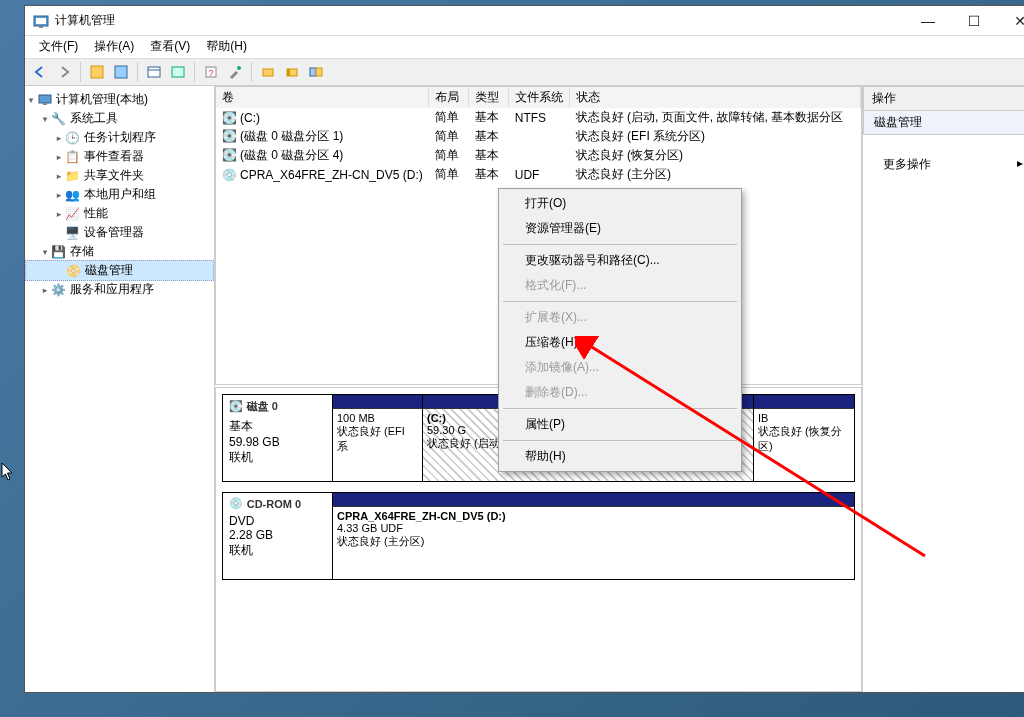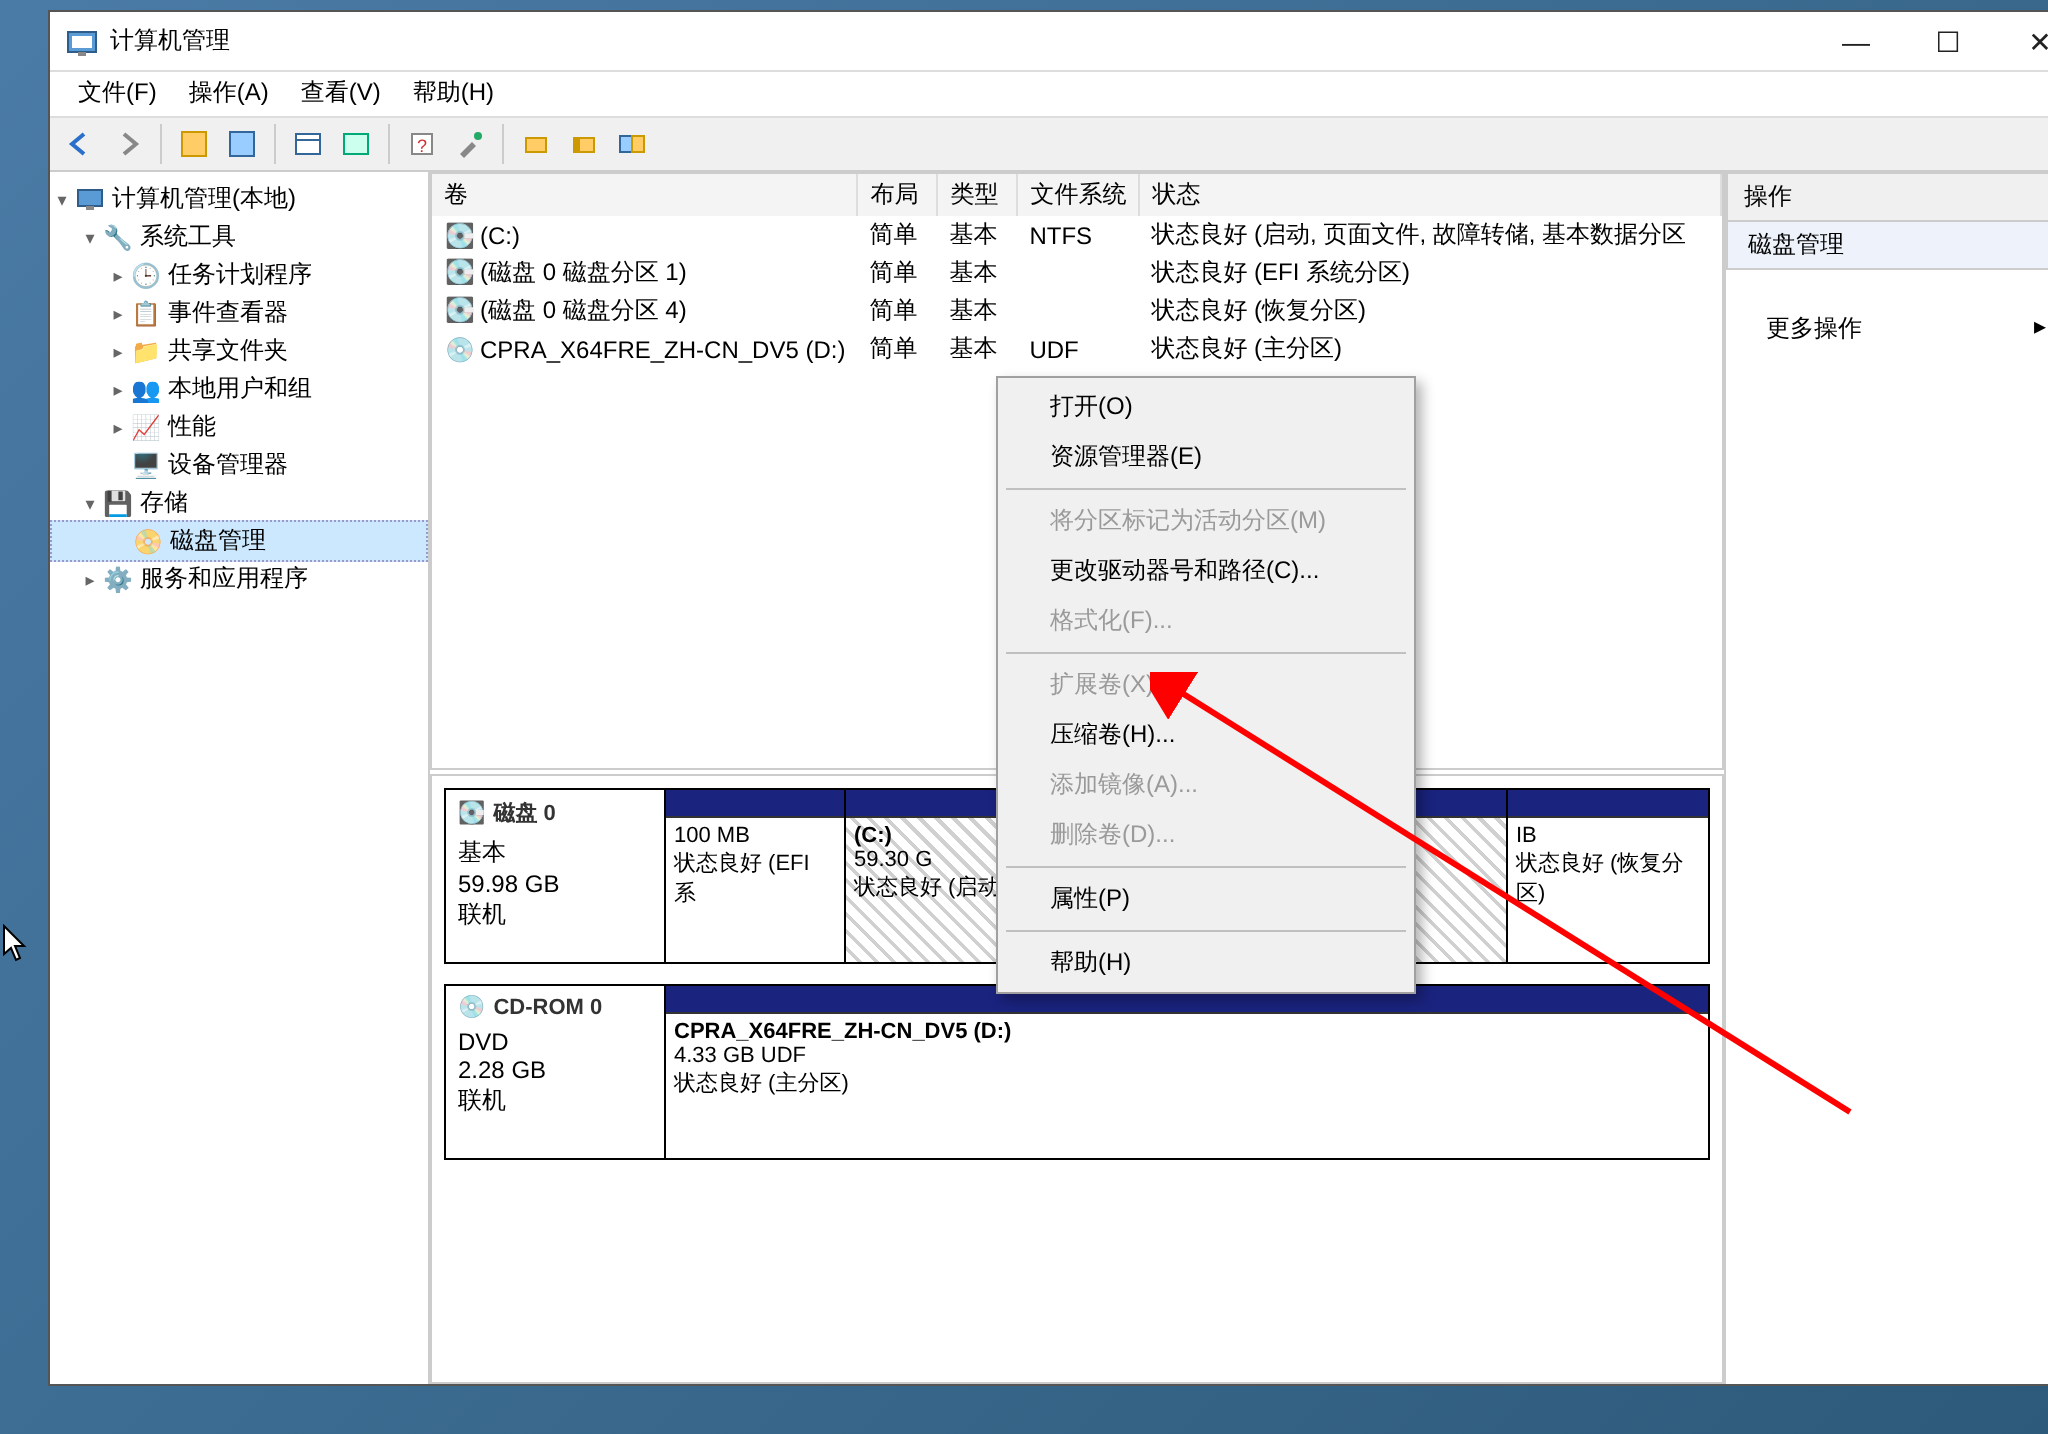--- a/index.html
+++ b/index.html
@@ -54,21 +54,21 @@
 .dpart:last-child { border-right:none; }
 .dpart .bar { height:14px; margin:-3px -4px 3px -4px; border-bottom:1px solid #333;}
 .bar.blue { background:#1a237e; }
 .dpart.hatched { background: repeating-linear-gradient(45deg,#fff,#fff 4px,#d0d0d0 4px,#d0d0d0 6px); }
 .dpart .pn { font-weight:bold; }
 
 .legend { font-size:12px; padding:4px 6px; display:flex; gap:14px; border:1px solid #ccc; border-top:none;}
 .legend .sw { display:inline-block; width:12px; height:12px; margin-right:4px; vertical-align:middle; border:1px solid #555;}
 .sw.black{background:#000;} .sw.blue{background:#1a237e;}
 
-.ctxmenu { position:absolute; left:498px; top:188px; width:210px; background:#f0f0f0; border:1px solid #a0a0a0; box-shadow:3px 3px 6px rgba(0,0,0,.3); font-size:12px; padding:2px; z-index:50;}
+.ctxmenu { position:absolute; left:498px; top:188px; width:244px; background:#f0f0f0; border:1px solid #a0a0a0; box-shadow:3px 3px 6px rgba(0,0,0,.3); font-size:12px; padding:2px; z-index:50;}
 .ctxmenu .ci { padding:4px 24px; position:relative; }
 .ctxmenu .ci.dis { color:#9a9a9a; }
 .ctxmenu .csep { height:1px; background:#c0c0c0; margin:3px 2px; }
 
 .arrow-annot { position:absolute; pointer-events:none; z-index:60; }
 </style>
 </head>
 <body>
 
 <div class="cursor">
@@ -346,21 +346,20 @@
           <span>▸</span>
         </div>
     </div>
   </div>
 </div>
 
 <div class="ctxmenu">
   <div class="ci en">打开(O)</div>
   <div class="ci en">资源管理器(E)</div>
   <div class="csep"></div>
-  <div class="ci dis">将分区标记为活动分区(M)</div>
   <div class="ci en">更改驱动器号和路径(C)...</div>
   <div class="ci dis">格式化(F)...</div>
   <div class="csep"></div>
   <div class="ci dis">扩展卷(X)...</div>
   <div class="ci en">压缩卷(H)...</div>
   <div class="ci dis">添加镜像(A)...</div>
   <div class="ci dis">删除卷(D)...</div>
   <div class="csep"></div>
   <div class="ci en">属性(P)</div>
   <div class="csep"></div>

